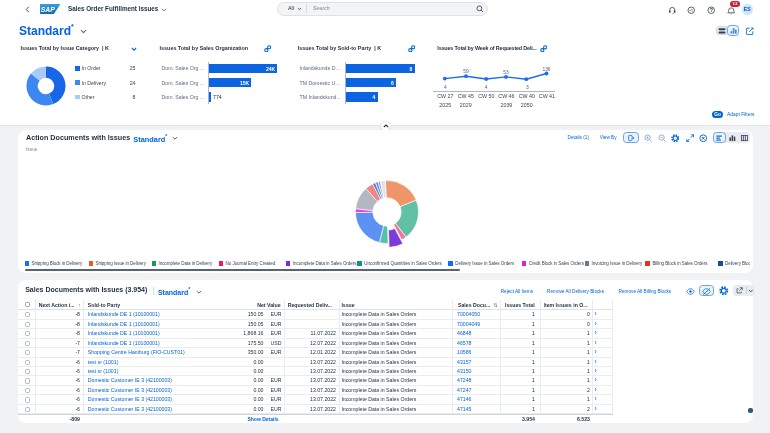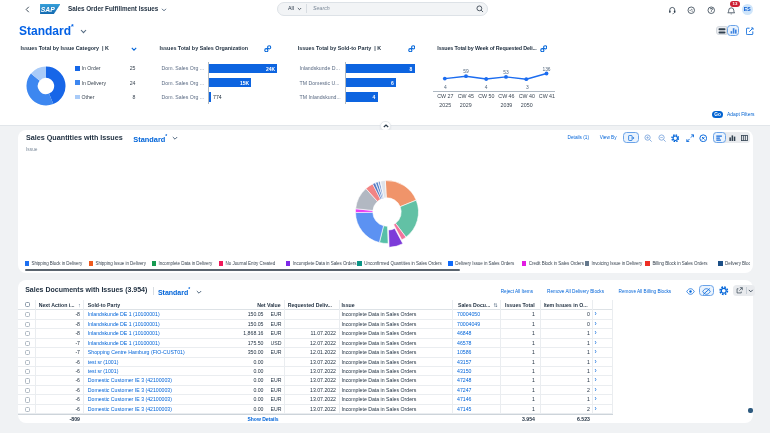--- a/index.html
+++ b/index.html
@@ -187,21 +187,21 @@
 
 <div class="abs" style="left:711.9px;top:110.7px;width:11.3px;height:7.5px;background:#0062d1;border-radius:3.7px;color:#fff;font-size:4.8px;font-weight:bold;text-align:center;line-height:7.5px;">Go</div>
 <div class="abs nw" style="left:727px;top:111.5px;font-size:4.9px;color:#0062d1;">Adapt Filters</div>
 
 <div class="abs" style="left:380px;top:120.5px;width:10.5px;height:10.5px;background:#fff;border:1px solid #e6e9ec;border-radius:50%;box-shadow:0 1px 2px rgba(34,54,73,.08);"></div>
 <svg class="abs" style="left:382.5px;top:123.5px;" width="6" height="4" viewBox="0 0 6 4">
       <polyline points="0.8,3 3,1 5.2,3" fill="none" stroke="#2b3a49" stroke-width="1.2"></polyline>
     </svg>
 
 <div class="abs" style="left:18px;top:129.5px;width:735px;height:143px;background:#fff;border-radius:8px;"></div>
-<div class="abs nw" style="left:26px;top:132.8px;font-size:7.2px;font-weight:bold;color:#1d2d3e;">Sales Quantities with Issues</div>
+<div class="abs nw" style="left:26px;top:132.8px;font-size:7.2px;font-weight:bold;color:#1d2d3e;">Action Documents with Issues</div>
 <div class="abs nw" style="left:133.3px;top:132.8px;font-size:7.4px;font-weight:bold;color:#0064d9;">Standard<span style="font-size:5px;vertical-align:3.5px;">*</span></div>
 <svg class="abs" style="left:171.5px;top:136px;" width="6" height="4.5" viewBox="0 0 6 4.5">
       <polyline points="0.8,1 3,3.2 5.2,1" fill="none" stroke="#556b82" stroke-width="1"></polyline>
     </svg>
 <div class="abs nw" style="left:26px;top:146.8px;font-size:4.8px;color:#7b8a9a;">Issue</div>
 
 <div class="abs nw" style="left:567.6px;top:134.6px;font-size:4.7px;color:#0064d9;">Details (1)</div>
 <div class="abs nw" style="left:599.7px;top:134.6px;font-size:4.7px;color:#0064d9;">View By</div>
 <div class="abs" style="left:623.4px;top:132.3px;width:15.4px;height:11px;background:#eaf3fd;border:1px solid #6ba3e8;border-radius:3.5px;"></div>
 <svg class="abs" style="left:627.5px;top:134.8px;" width="7" height="6" viewBox="0 0 10 9">

